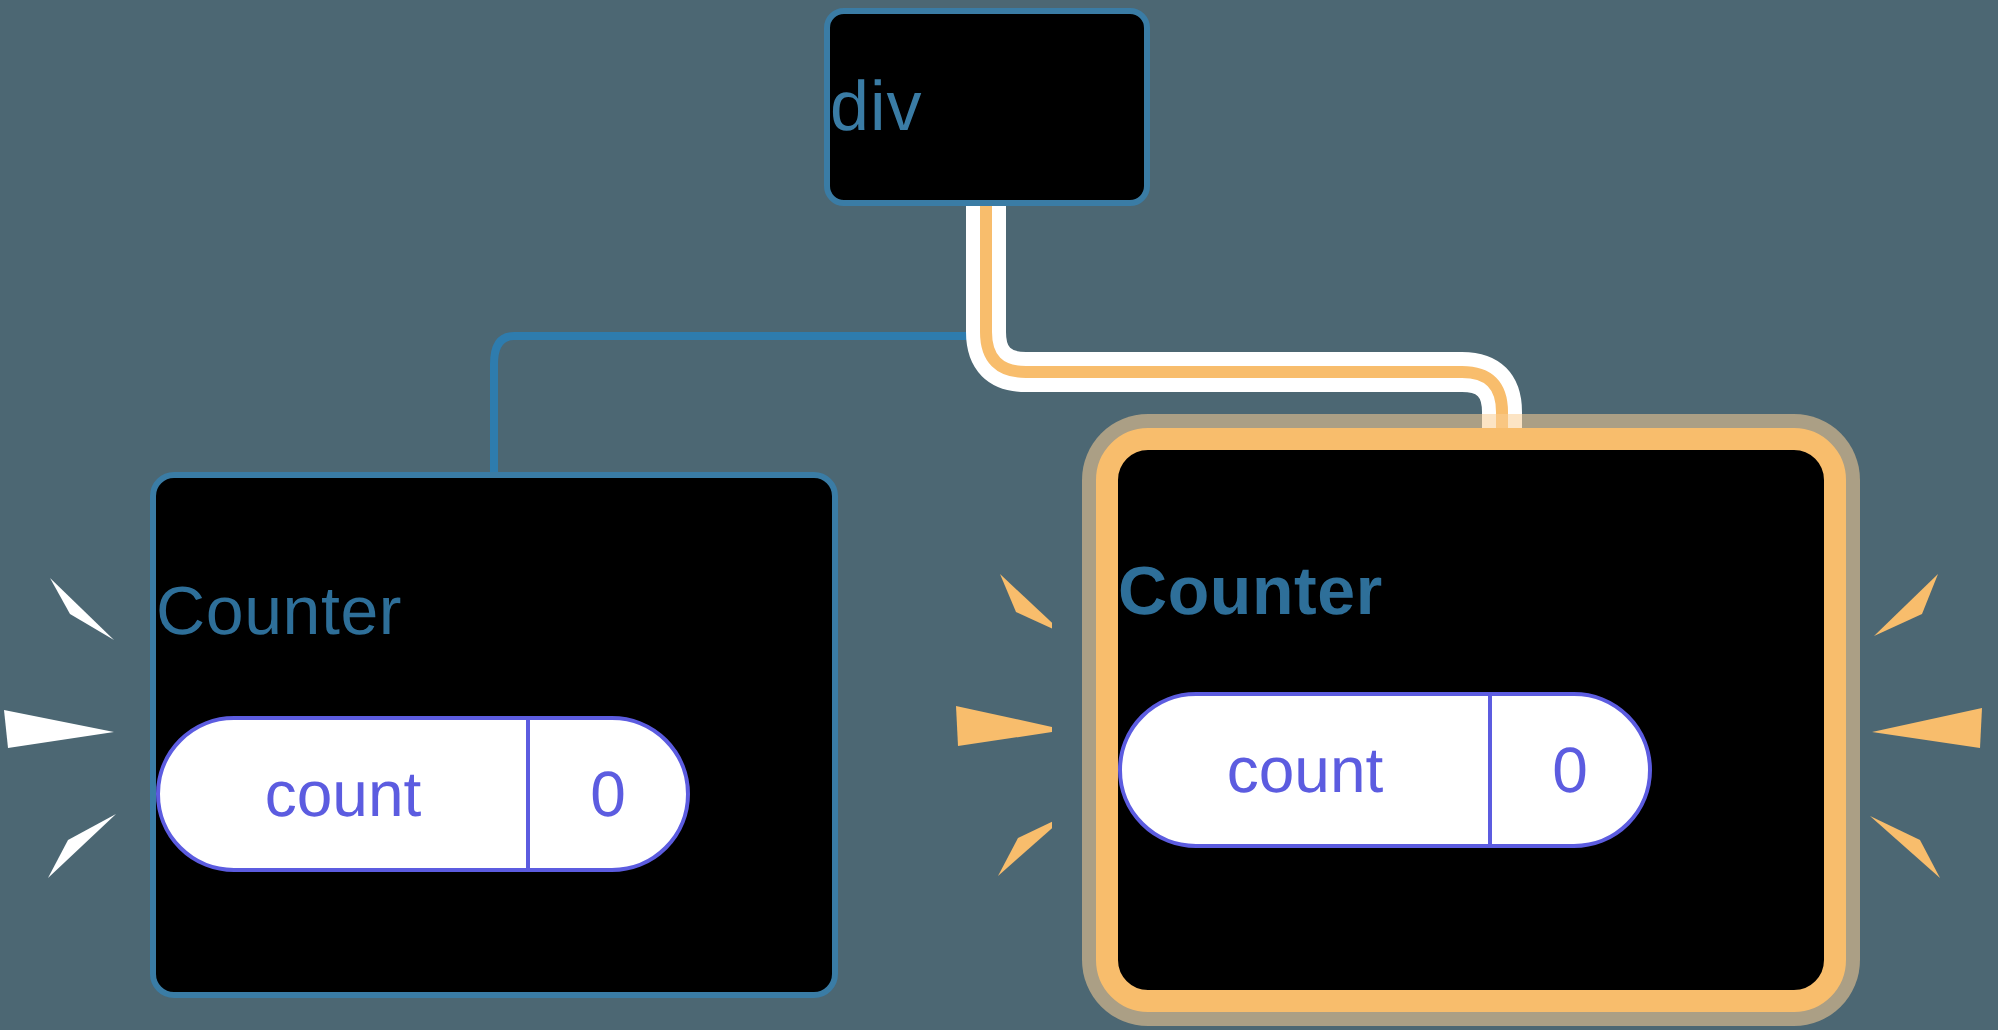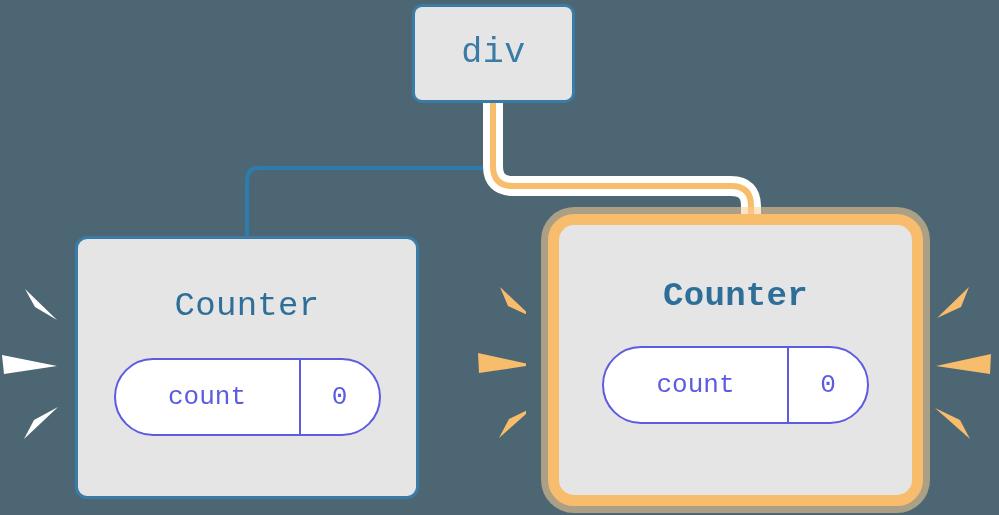--- a/index.html
+++ b/index.html
@@ -17,26 +17,24 @@
   }
   #wires {
     position: absolute;
     left: 0;
     top: 0;
     width: 999px;
     height: 515px;
   }
   .node {
     position: absolute;
-    background: #e5e5e5;
+    background: #000000;
     box-sizing: border-box;
     display: flex;
     flex-direction: column;
-    align-items: center;
-    font-family: Liberation Mono, monospace;
   }
   .node-root {
     left: 412px;
     top: 4px;
     width: 163px;
     height: 99px;
     border: 3px solid #3a7ca5;
     border-radius: 10px;
     justify-content: center;
   }
@@ -100,21 +98,21 @@
   .node-right .pill {
     width: 267px;
     height: 78px;
     margin-top: 33px;
   }
   .pill-key, .pill-val {
     display: flex;
     align-items: center;
     justify-content: center;
     color: #5c5ce0;
-    font-size: 26px;
+    font-size: 32px;
     line-height: 1;
   }
   .pill-key {
     flex: 0 0 183px;
     border-right: 2px solid #5c5ce0;
   }
   .pill-val {
     flex: 1 1 auto;
   }
   .rays {

